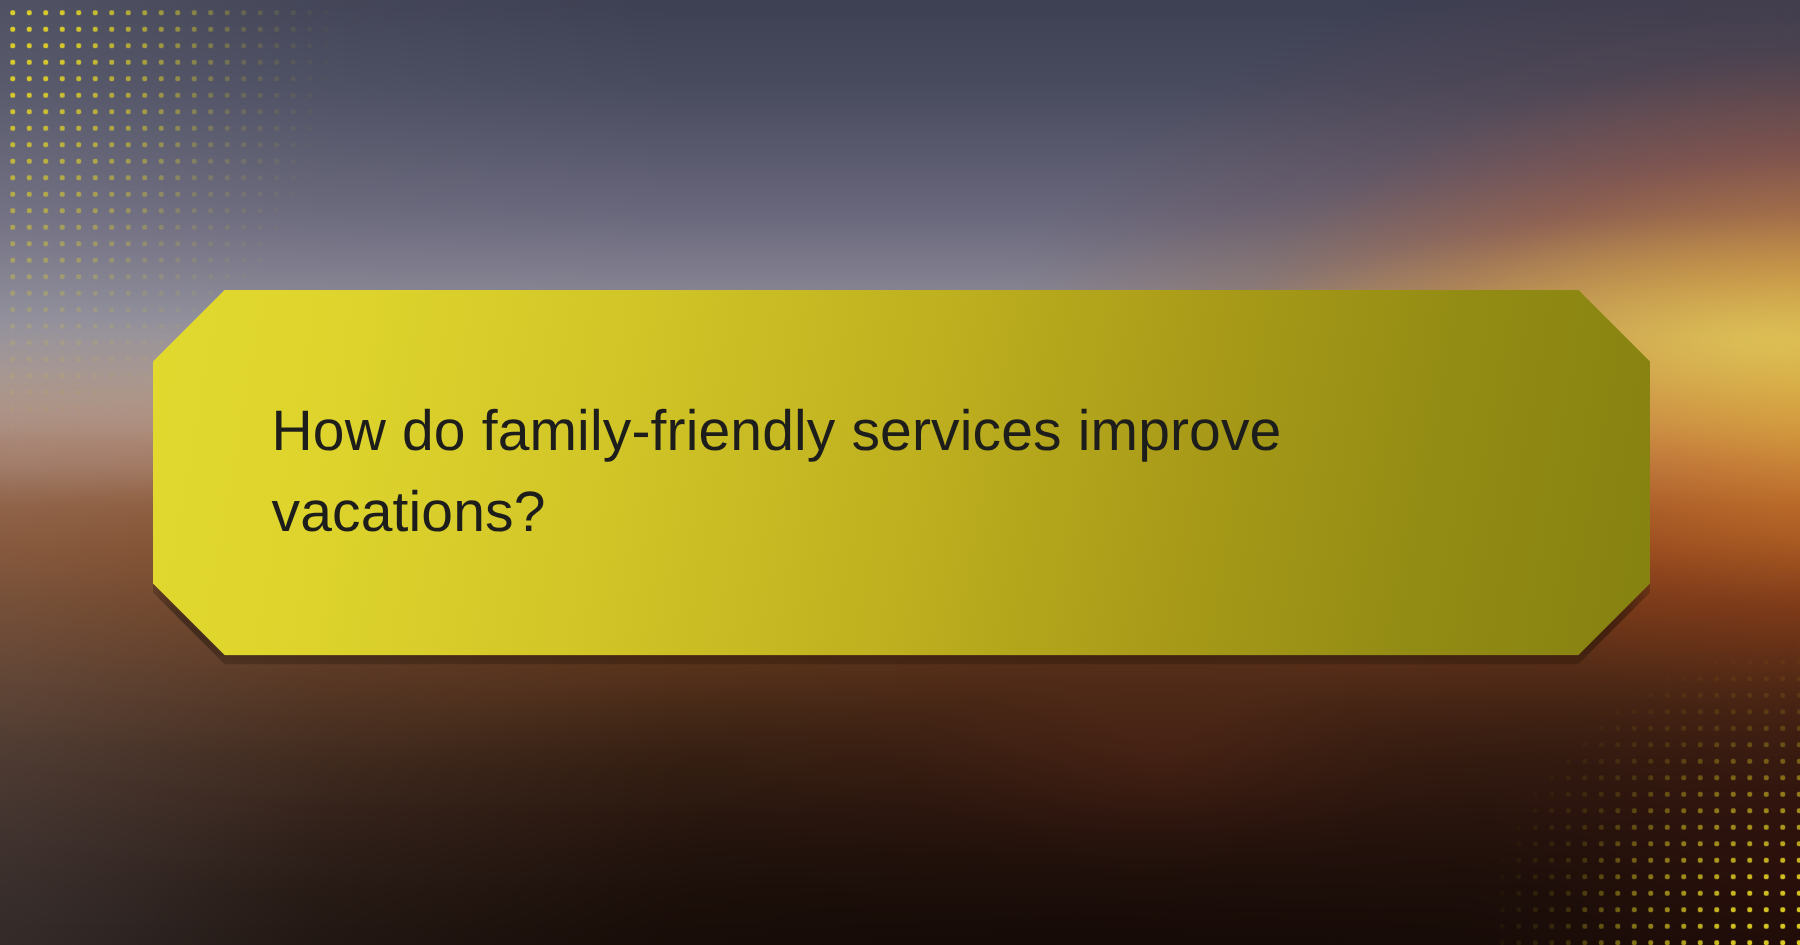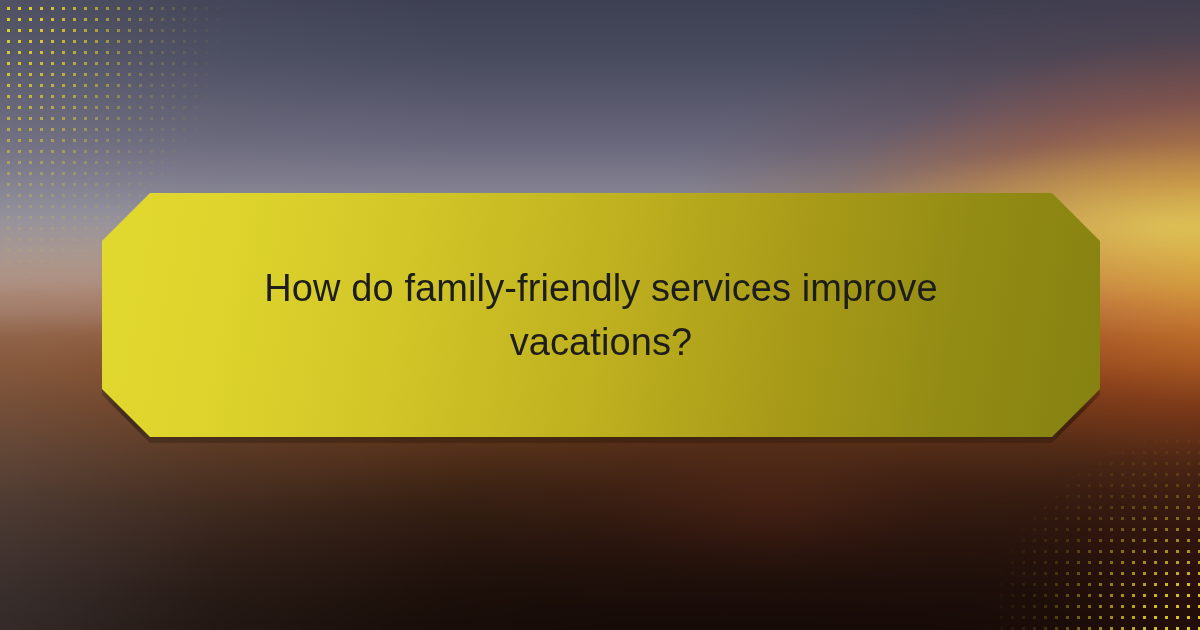--- a/index.html
+++ b/index.html
@@ -181,21 +181,21 @@
                                calc(100% - 48px) 100%, 48px 100%, 0 calc(100% - 48px), 0 48px);
     clip-path: polygon(48px 0, calc(100% - 48px) 0, 100% 48px, 100% calc(100% - 48px),
                        calc(100% - 48px) 100%, 48px 100%, 0 calc(100% - 48px), 0 48px);
     display: flex;
     align-items: center;
     justify-content: center;
   }
 
   .card-inner {
     width: 840px;
-    text-align: center;
+    text-align: left;
   }
 
   .card-title {
     margin: 0;
     font-size: 38px;
     line-height: 54px;
     font-weight: 400;
     letter-spacing: 0.1px;
     color: #1d1d1b;
     font-family: "Liberation Sans", sans-serif;

